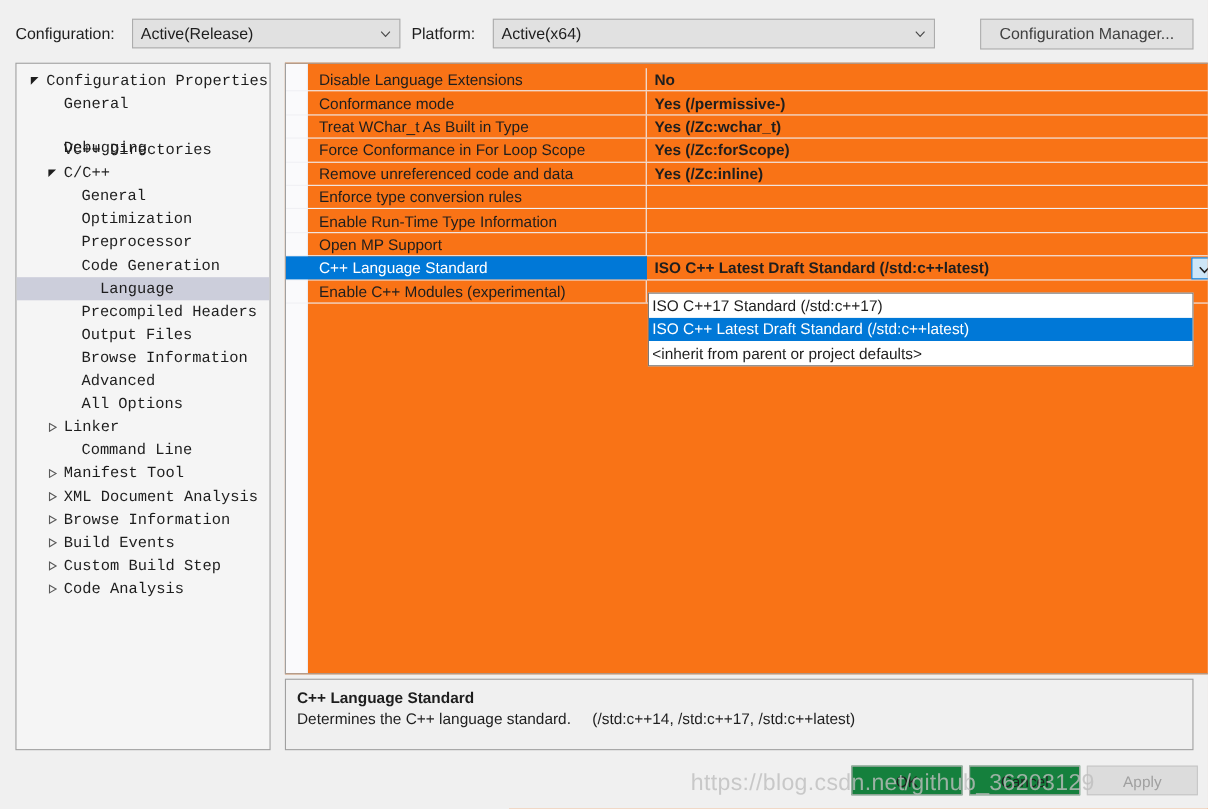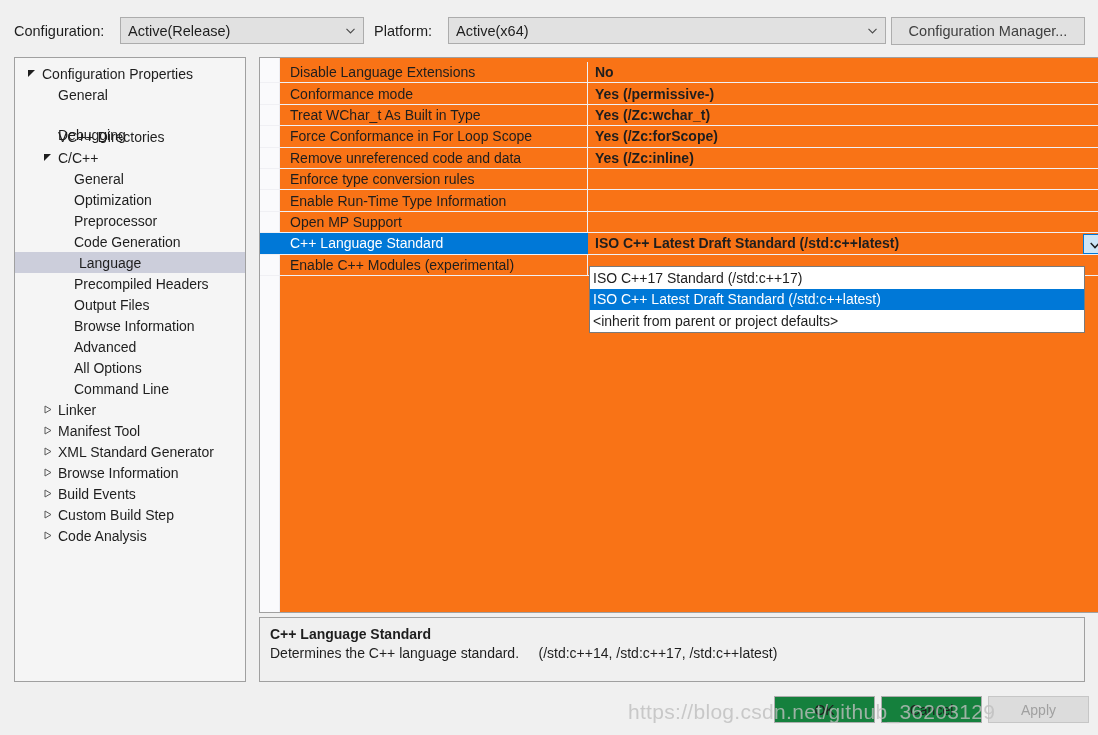--- a/index.html
+++ b/index.html
@@ -53,20 +53,21 @@
   }
 
   
   .tree-panel {
     position: absolute;
     left: 14px; top: 57px;
     width: 232px; height: 625px;
     background: #F5F5F5;
     border: 1px solid #A0A0A0;
     overflow: hidden;
+    font-family: Liberation Mono, monospace;
   }
   .tree-row {
     height: 21px;
     display: flex; align-items: center;
     font-size: 14px; color: #1E1E1E;
     white-space: nowrap;
     cursor: default;
   }
   .tree-row.selected { background: #CCCEDB; }
   .tw { width: 16px; display: flex; align-items: center; justify-content: center; flex: none; }
@@ -201,21 +202,21 @@
       <span>Active(Release)</span>
       <span class="chev">
         <svg viewBox="0 0 9 6" width="9" height="6">
             <path d="M0.5 0.8 L4.5 5 L8.5 0.8" fill="none" stroke="#4A4A4A" stroke-width="1.1"></path>
           </svg>
       </span>
     </div>
 
     <span class="tb-label" style="position:absolute;left:374px;top:23px;">Platform:</span>
 
-    <div class="combo" style="position:absolute;left:448px;top:17px;width:438px;">
+    <div class="combo" style="position:absolute;left:448px;top:17px;width:402px;">
       <span>Active(x64)</span>
       <span class="chev">
         <svg viewBox="0 0 9 6" width="9" height="6">
             <path d="M0.5 0.8 L4.5 5 L8.5 0.8" fill="none" stroke="#4A4A4A" stroke-width="1.1"></path>
           </svg>
       </span>
     </div>
 
     <div class="btn" style="position:absolute;left:891px;top:17px;width:194px;">Configuration Manager...</div>
   </div>
@@ -261,21 +262,21 @@
         <div class="tree-row">
           <span class="tw" style="margin-left: 40px;"></span>
           <span style="margin-left: 3px;">Preprocessor</span>
         </div>
         <div class="tree-row">
           <span class="tw" style="margin-left: 40px;"></span>
           <span style="margin-left: 3px;">Code Generation</span>
         </div>
         <div class="tree-row selected">
           <span class="tw" style="margin-left: 40px;"></span>
-          <span style="margin-left: 8px;">Language</span>
+          <span style="margin-left: 20px;">Language</span>
         </div>
         <div class="tree-row">
           <span class="tw" style="margin-left: 40px;"></span>
           <span style="margin-left: 3px;">Precompiled Headers</span>
         </div>
         <div class="tree-row">
           <span class="tw" style="margin-left: 40px;"></span>
           <span style="margin-left: 3px;">Output Files</span>
         </div>
         <div class="tree-row">
@@ -284,46 +285,46 @@
         </div>
         <div class="tree-row">
           <span class="tw" style="margin-left: 40px;"></span>
           <span style="margin-left: 3px;">Advanced</span>
         </div>
         <div class="tree-row">
           <span class="tw" style="margin-left: 40px;"></span>
           <span style="margin-left: 3px;">All Options</span>
         </div>
         <div class="tree-row">
+          <span class="tw" style="margin-left: 24px;">
+            <svg viewBox="0 0 9 9" width="9" height="9">
+              <path d="M2 1 L8 4.5 L2 8 Z" fill="none" stroke="#5A5A5A" stroke-width="1"></path>
+            </svg>
+          </span>
+          <span style="margin-left: 3px;">Linker</span>
+        </div>
+        <div class="tree-row">
           <span class="tw" style="margin-left: 40px;"></span>
           <span style="margin-left: 3px;">Command Line</span>
         </div>
         <div class="tree-row">
           <span class="tw" style="margin-left: 24px;">
             <svg viewBox="0 0 9 9" width="9" height="9">
               <path d="M2 1 L8 4.5 L2 8 Z" fill="none" stroke="#5A5A5A" stroke-width="1"></path>
             </svg>
           </span>
-          <span style="margin-left: 3px;">Linker</span>
-        </div>
-        <div class="tree-row">
-          <span class="tw" style="margin-left: 24px;">
-            <svg viewBox="0 0 9 9" width="9" height="9">
-              <path d="M2 1 L8 4.5 L2 8 Z" fill="none" stroke="#5A5A5A" stroke-width="1"></path>
-            </svg>
-          </span>
           <span style="margin-left: 3px;">Manifest Tool</span>
         </div>
         <div class="tree-row">
           <span class="tw" style="margin-left: 24px;">
             <svg viewBox="0 0 9 9" width="9" height="9">
               <path d="M2 1 L8 4.5 L2 8 Z" fill="none" stroke="#5A5A5A" stroke-width="1"></path>
             </svg>
           </span>
-          <span style="margin-left: 3px;">XML Standard Generator</span>
+          <span style="margin-left: 3px;">XML Document Analysis</span>
         </div>
         <div class="tree-row">
           <span class="tw" style="margin-left: 24px;">
             <svg viewBox="0 0 9 9" width="9" height="9">
               <path d="M2 1 L8 4.5 L2 8 Z" fill="none" stroke="#5A5A5A" stroke-width="1"></path>
             </svg>
           </span>
           <span style="margin-left: 3px;">Browse Information</span>
         </div>
         <div class="tree-row">

